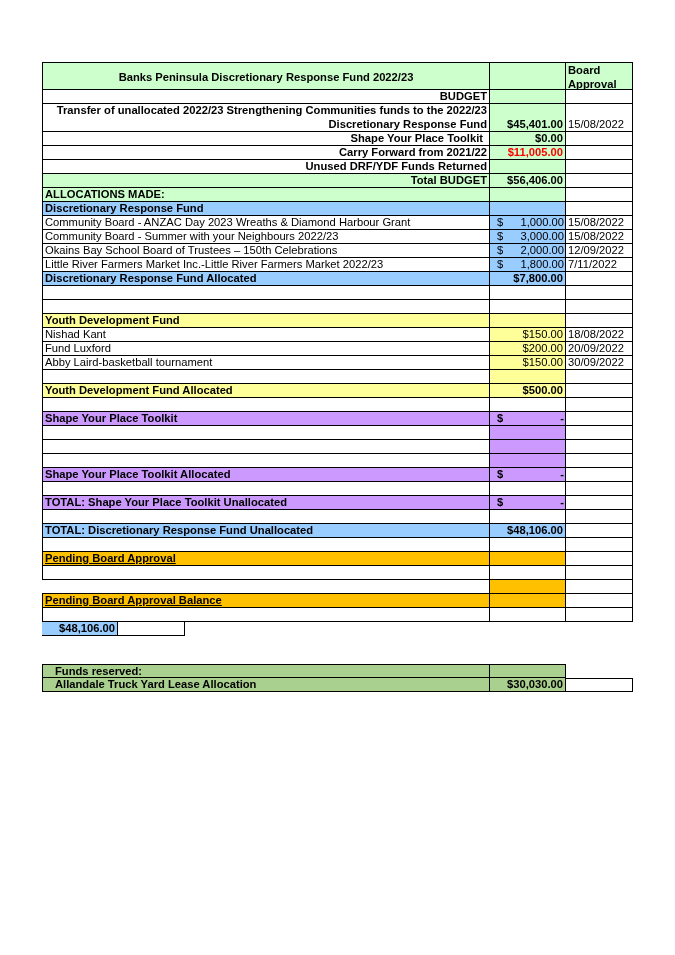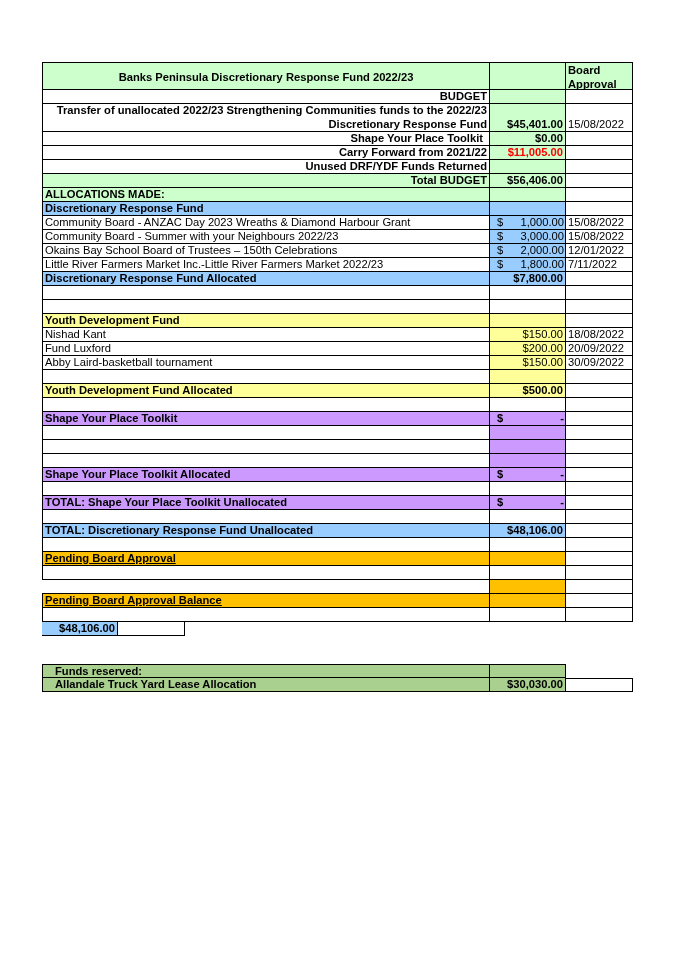--- a/index.html
+++ b/index.html
@@ -109,21 +109,21 @@
         <span>3,000.00</span>
       </div>
     <div class="c c3">15/08/2022</div>
   </div>
   <div class="row">
     <div class="c c1">Okains Bay School Board of Trustees – 150th Celebrations</div>
     <div class="c c2 blue acct">
         <span>$</span>
         <span>2,000.00</span>
       </div>
-    <div class="c c3">12/01/2022</div>
+    <div class="c c3">12/09/2022</div>
   </div>
   <div class="row">
     <div class="c c1">Little River Farmers Market Inc.-Little River Farmers Market 2022/23</div>
     <div class="c c2 blue acct">
         <span>$</span>
         <span>1,800.00</span>
       </div>
     <div class="c c3">7/11/2022</div>
   </div>
   <div class="row">

